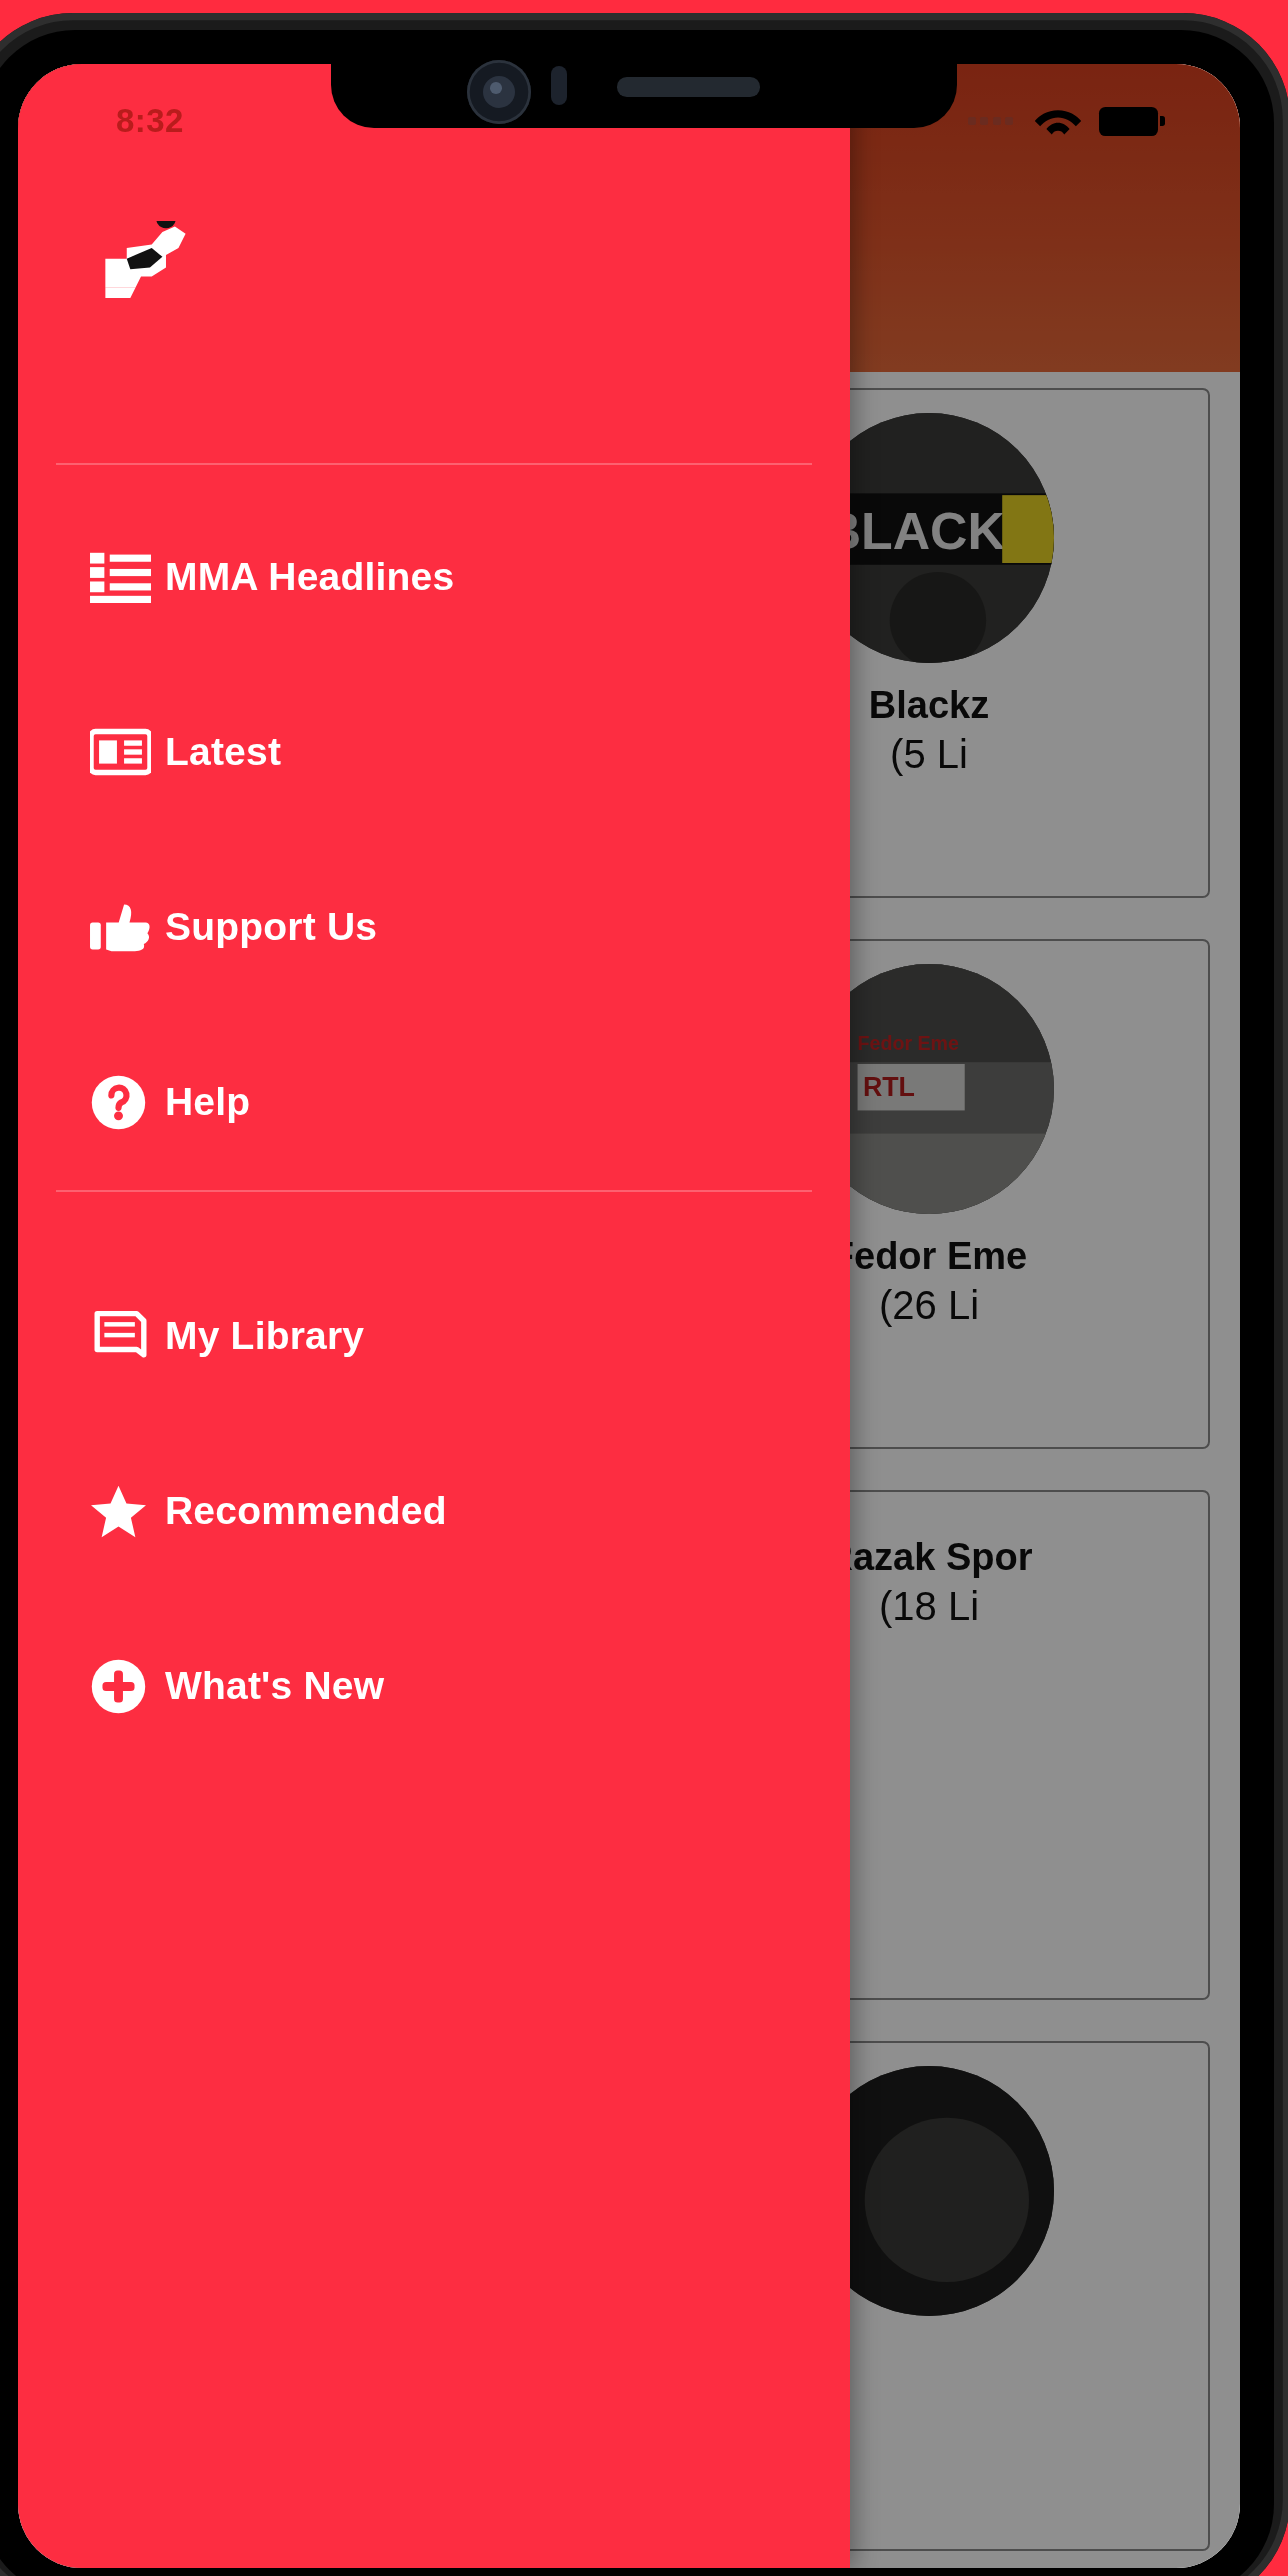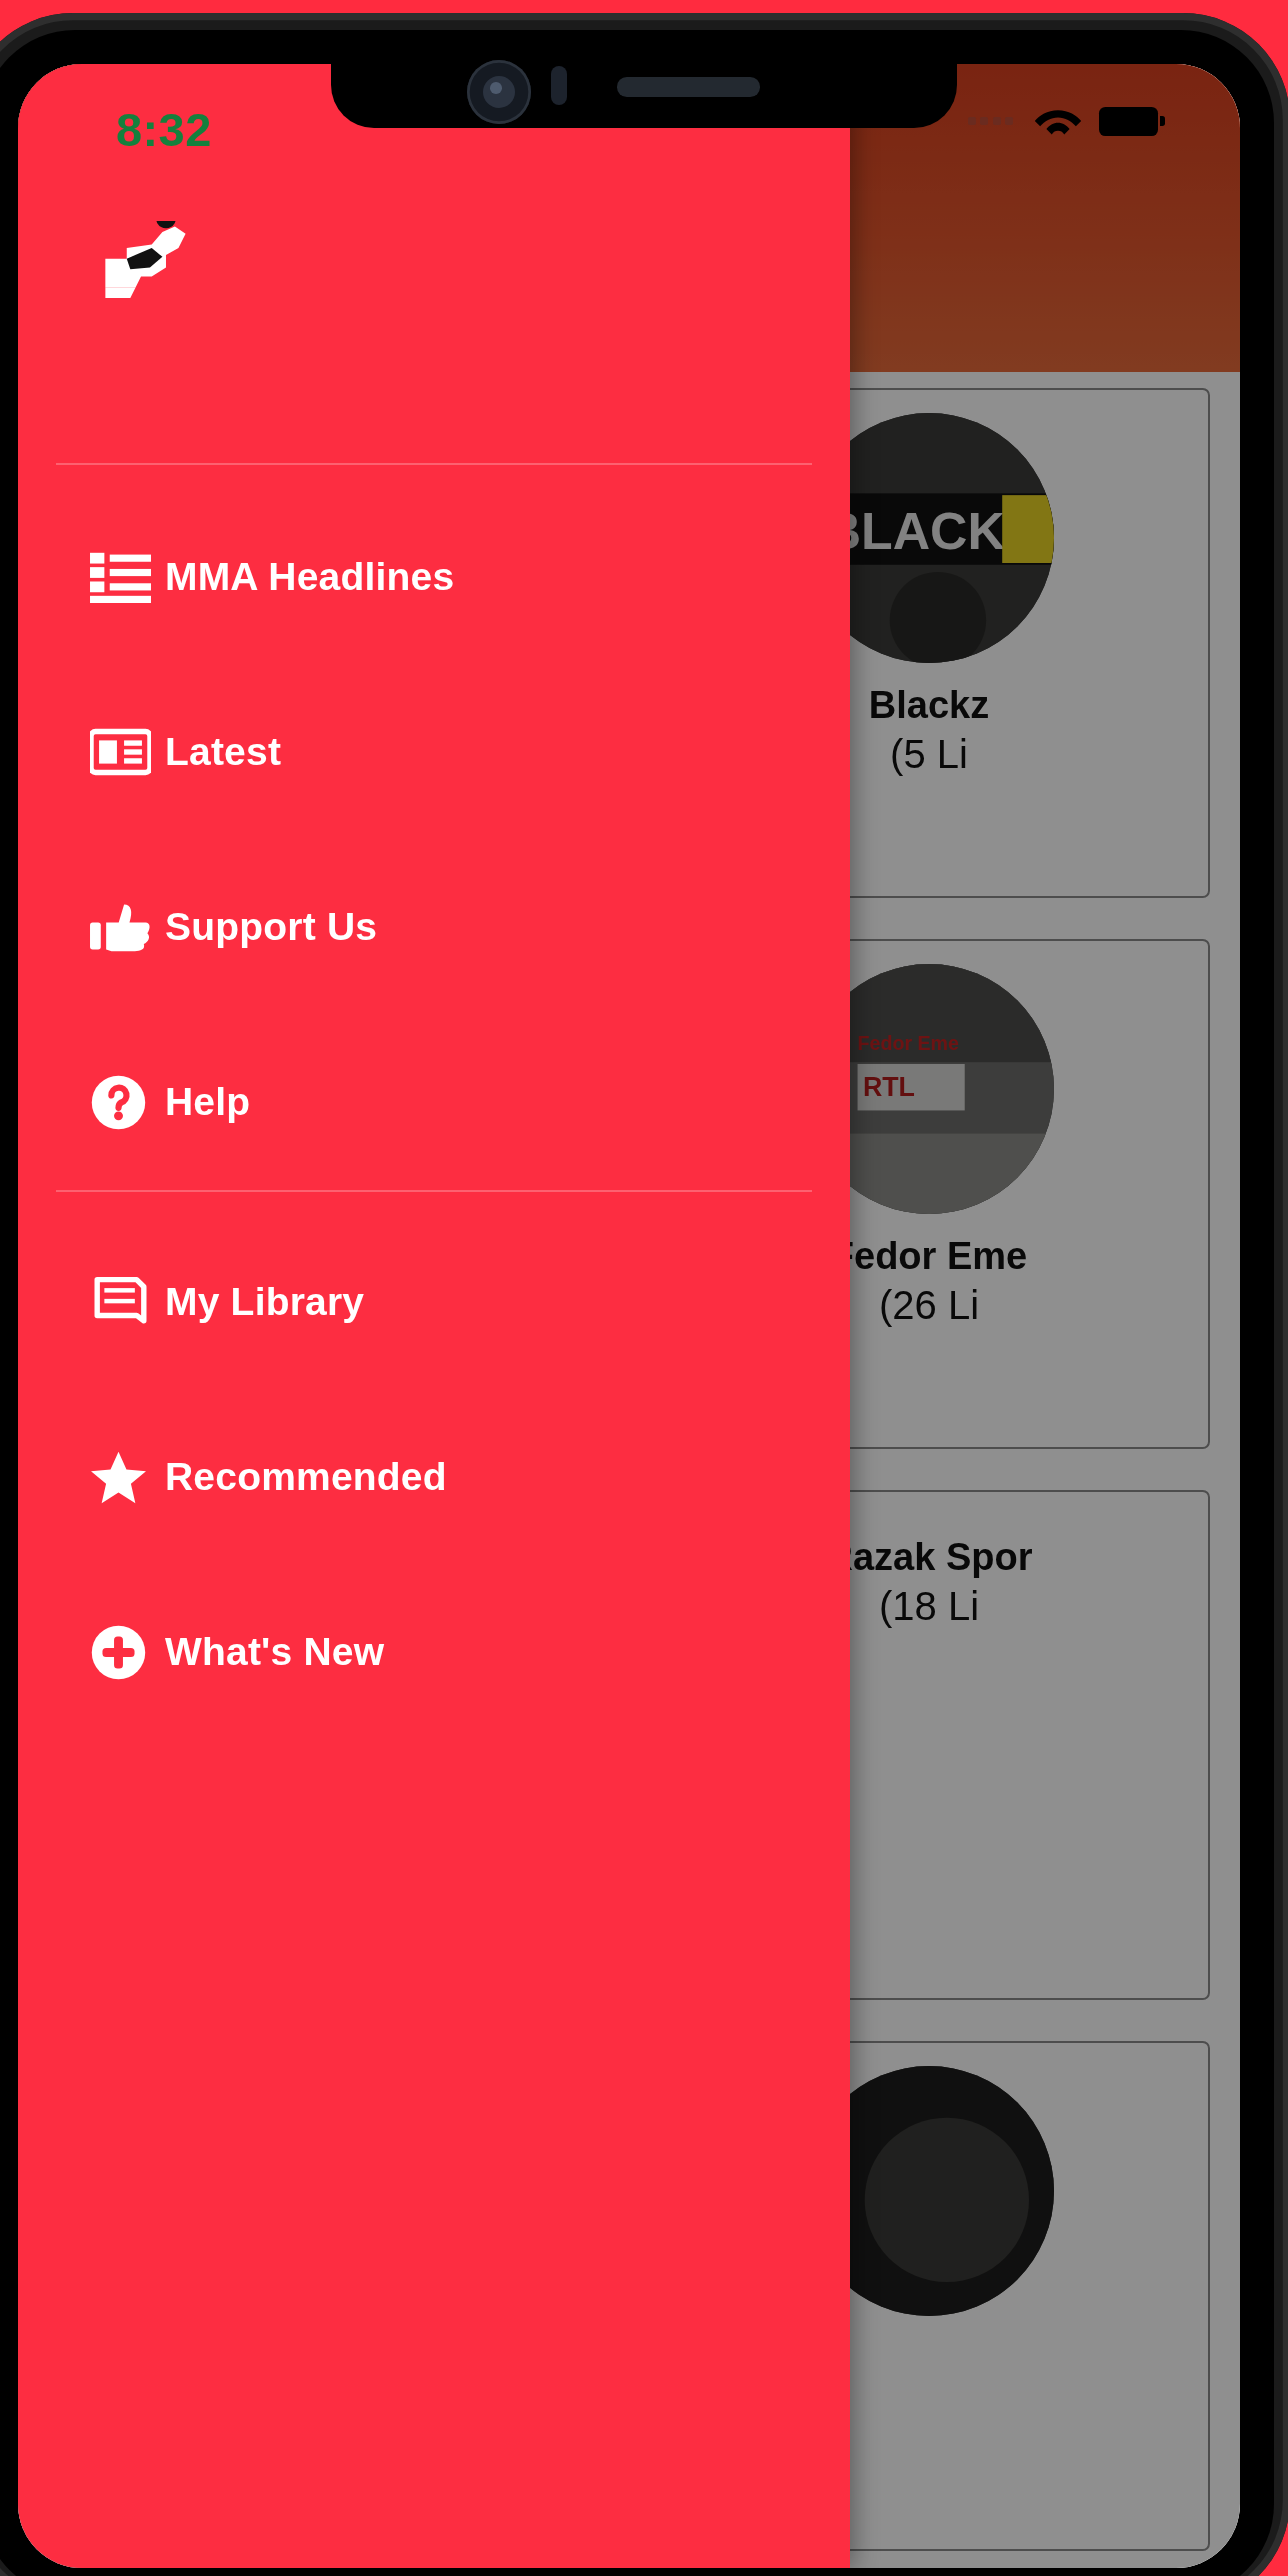--- a/index.html
+++ b/index.html
@@ -182,23 +182,23 @@
     left: 0; top: 0;
     width: 100%;
     height: 125px;
     z-index: 30;
     pointer-events: none;
   }
   .status-time {
     position: absolute;
     left: 98px;
     top: 38px;
-    font-size: 47px;
+    font-size: 33px;
     font-weight: bold;
-    color: #15803d;
+    color: #b91c1c;
     letter-spacing: 0.4px;
   }
   .status-right {
     position: absolute;
     right: 82px;
     top: 39px;
     display: flex;
     align-items: center;
     gap: 16px;
   }
@@ -291,20 +291,21 @@
     color: #ffffff;
   }
   .menu-label {
     font-size: 39px;
     font-weight: bold;
     color: #ffffff;
     letter-spacing: 0.2px;
   }
   .menu-group-2 {
     padding-top: 23px;
+    margin-top: 34px;
   }
   svg { display: block; }
 </style>
 </head>
 <body>
 
 <div id="frame">
 
   <div class="phone-outer"></div>
   <div class="phone-bezel"></div>

